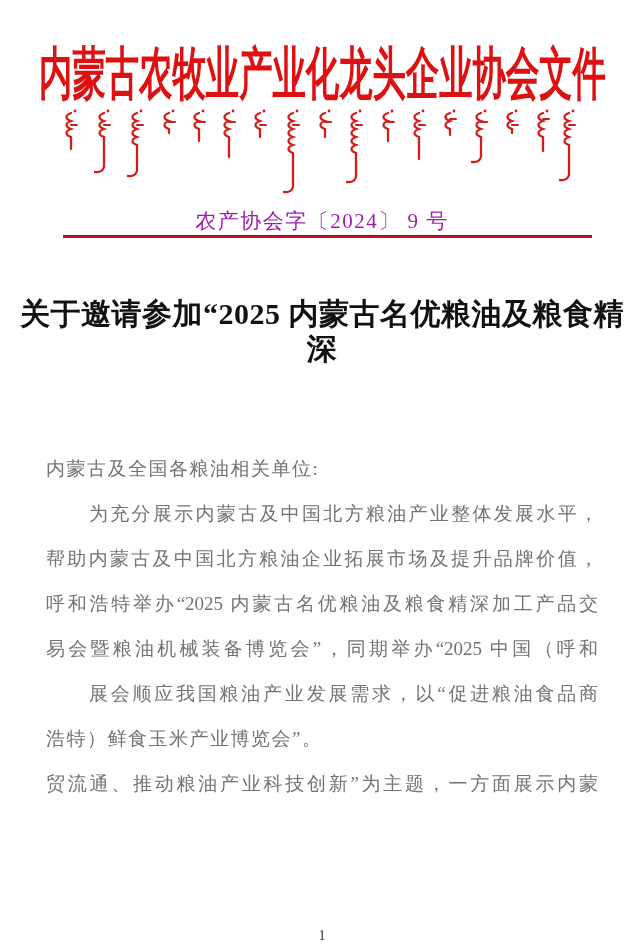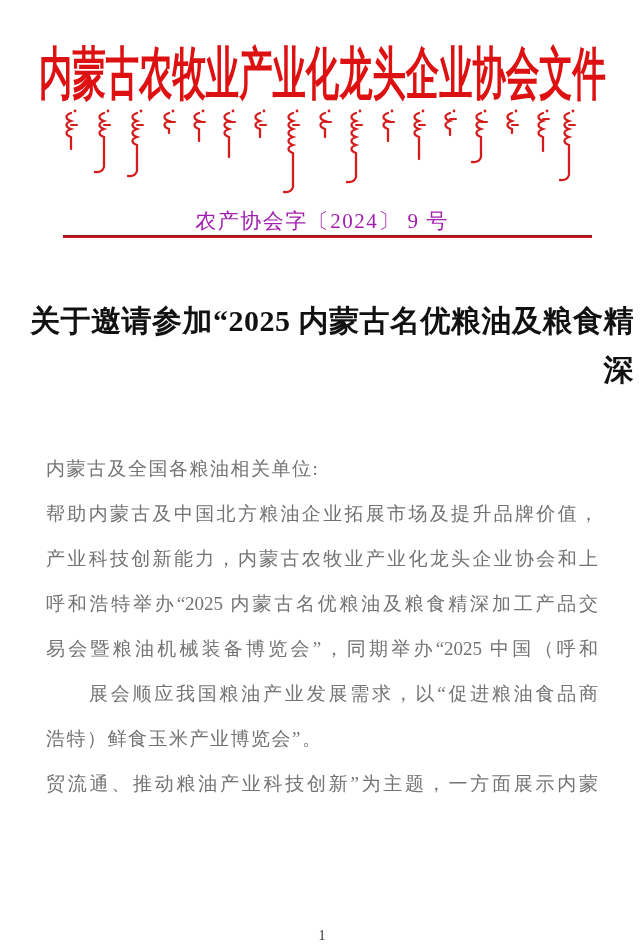--- a/index.html
+++ b/index.html
@@ -27,22 +27,22 @@
     font-size:21px;letter-spacing:1.5px;color:#a21caf;
   }
   
   .red-divider{
     position:absolute;top:235px;left:63px;width:529px;height:3px;
     background:#c41425;border-top:1px solid #8e1414;box-sizing:border-box;
   }
   
   .notice-title{
     position:absolute;top:296px;left:10px;right:10px;margin:0;
-    text-align:right;font-size:30px;font-weight:bold;color:#111;
-    line-height:49px;letter-spacing:0.5px;
+    text-align:center;font-size:30px;font-weight:bold;color:#111;
+    line-height:35px;letter-spacing:0.5px;
   }
   
   .body-text{position:absolute;top:446px;left:46px;right:46px;}
   .line{
     height:45px;line-height:45px;font-size:19px;color:#737373;
     white-space:nowrap;
   }
   .line.justify{
     white-space:normal;text-align:justify;text-align-last:justify;
     text-justify:inter-character;
@@ -123,22 +123,22 @@
   <div class="doc-number">农产协会字〔2024〕 9 号</div>
 
   <div class="red-divider"></div>
 
   <h2 class="notice-title">
     <div>关于邀请参加“2025 内蒙古名优粮油及粮食精深</div>
   </h2>
 
   <section class="body-text">
     <div class="line left">内蒙古及全国各粮油相关单位:</div>
+    <div class="line justify indent">为充分展示内蒙古及中国北方粮油产业整体发展水平，</div>
     <div class="line justify">帮助内蒙古及中国北方粮油企业拓展市场及提升品牌价值，</div>
-    <div class="line justify">产业科技创新能力，内蒙古农牧业产业化龙头企业协会和上</div>
     <div class="line justify">呼和浩特举办“2025 内蒙古名优粮油及粮食精深加工产品交</div>
     <div class="line justify">易会暨粮油机械装备博览会”，同期举办“2025 中国（呼和</div>
     <div class="line justify indent">展会顺应我国粮油产业发展需求，以“促进粮油食品商</div>
     <div class="line left">浩特）鲜食玉米产业博览会”。</div>
     <div class="line justify">贸流通、推动粮油产业科技创新”为主题，一方面展示内蒙</div>
   </section>
 
   <div class="page-number">1</div>
 
 </div>

